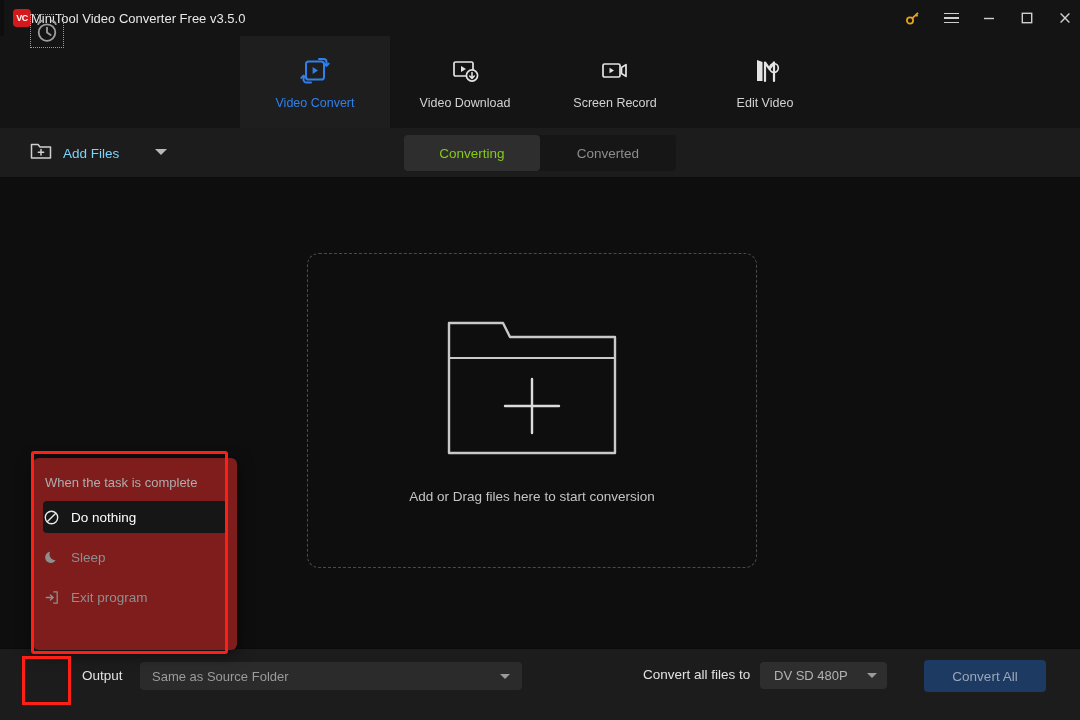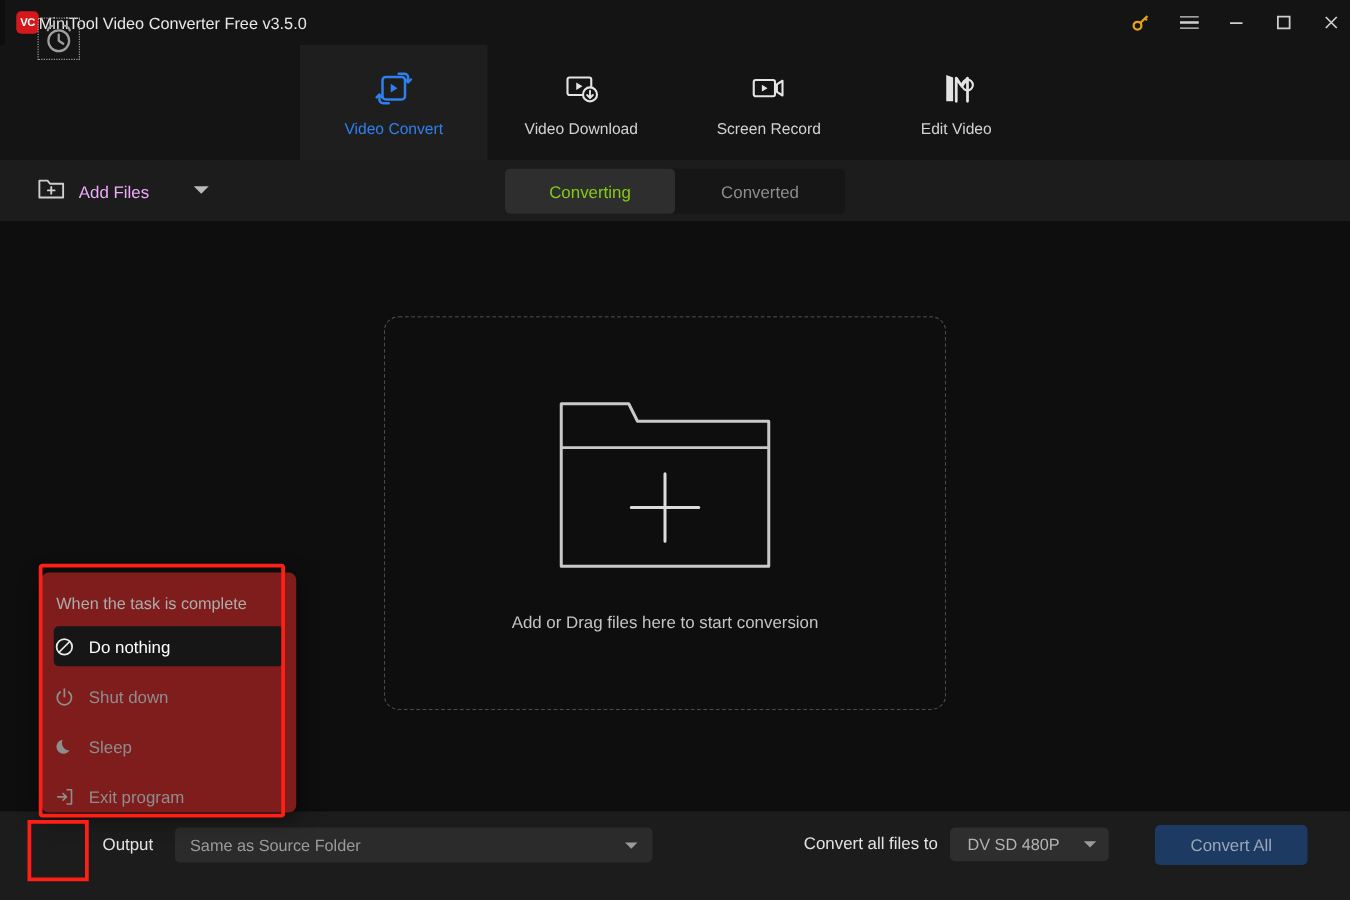--- a/index.html
+++ b/index.html
@@ -64,21 +64,21 @@
   .toolbar {
     position: absolute; top: 128px; left: 0;
     width: 1080px; height: 50px;
     background: #1c1c1c;
     border-bottom: 1px solid #0b0b0b;
   }
   .addfiles {
     position: absolute; left: 30px; top: 13px;
     display: flex; align-items: center; gap: 11px;
   }
-  .addfiles-label { font-size: 13.5px; color: #f0abfc; }
+  .addfiles-label { font-size: 13.5px; color: #7dd3fc; }
   .caret-down {
     width: 0; height: 0;
     border-left: 6px solid transparent;
     border-right: 6px solid transparent;
     border-top: 6px solid #b9b9b9;
   }
   .segmented {
     position: absolute; left: 404px; top: 135px;
     width: 272px; height: 36px;
     background: #161616; border-radius: 4px;
@@ -358,29 +358,20 @@
     <div class="menu-item selected">
       <span class="menu-icon">
         <svg width="15" height="15" viewBox="0 0 15 15">
           <circle cx="7.5" cy="7.5" r="6.2" fill="none" stroke="#e9e9e9" stroke-width="1.4"></circle>
           <path d="M3.2 11.8 L11.8 3.2" stroke="#e9e9e9" stroke-width="1.4"></path>
         </svg>
       </span>
       <span>Do nothing</span>
     </div>
 
-    <div class="menu-item">
-      <span class="menu-icon">
-        <svg width="15" height="15" viewBox="0 0 15 15">
-          <path d="M4.1 3.6 A5.7 5.7 0 1 0 10.9 3.6" fill="none" stroke="#8e8e8e" stroke-width="1.4" stroke-linecap="round"></path>
-          <path d="M7.5 1.3 V7.2" stroke="#8e8e8e" stroke-width="1.4" stroke-linecap="round"></path>
-        </svg>
-      </span>
-      <span>Shut down</span>
-    </div>
 
     <div class="menu-item">
       <span class="menu-icon">
         <svg width="15" height="15" viewBox="0 0 15 15">
           <path d="M11.6 10.2 A5.6 5.6 0 1 1 6.1 1.8 A5.9 5.9 0 0 0 11.6 10.2 Z" fill="#8e8e8e"></path>
         </svg>
       </span>
       <span>Sleep</span>
     </div>
 

